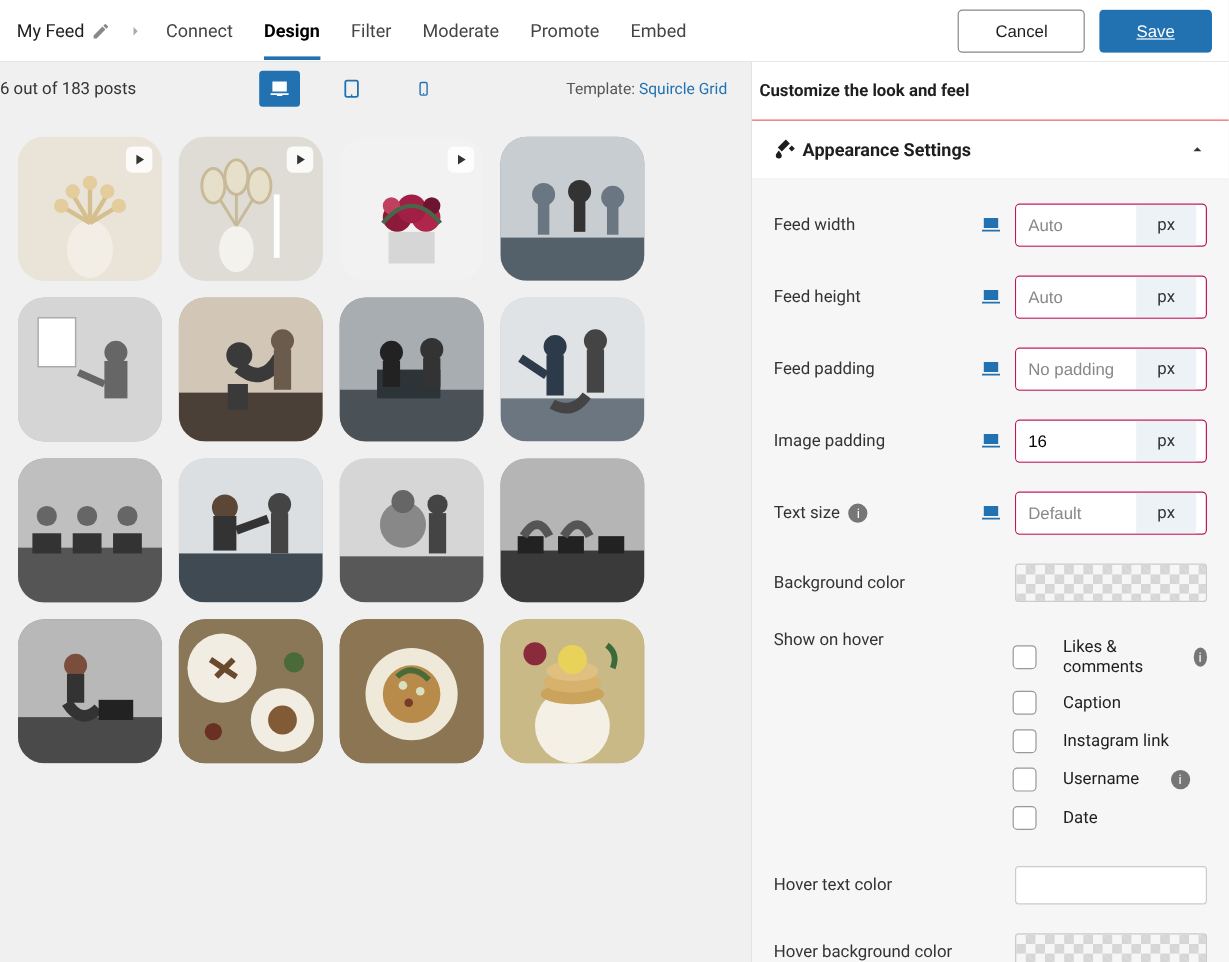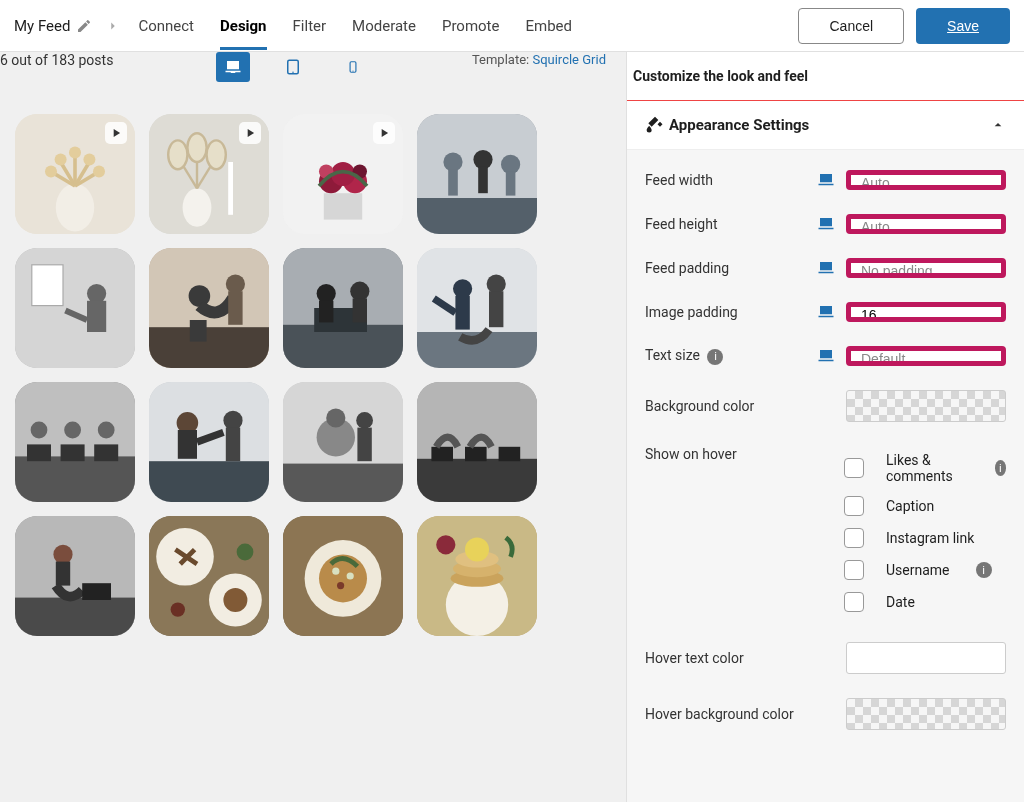--- a/index.html
+++ b/index.html
@@ -17,21 +17,21 @@
   .btn { font-size: 14px; padding: 9px 30px; border-radius: 4px; cursor: pointer; border: 1px solid transparent; }
   .btn-cancel { background: #fff; border-color: #888; color: #1e1e1e; margin-right: 12px; }
   .btn-save { background: #2271b1; color: #fff; text-decoration: underline; }
   
   
   .main { display: flex; height: calc(100% - 52px); }
   .left { flex: 1; background: #f0f0f0; overflow:auto; }
   .right { width: 398px; background: #f6f6f6; border-left: 1px solid #e0e0e0; overflow: auto; }
   
   
-  .left-top { display: flex; height: 44px; padding-right: 20px; }
+  .left-top { display: flex; align-items: center; height: 44px; padding-right: 20px; }
   .posts-count { font-size: 14px; color: #333; margin-right: auto; padding-left: 0; }
   .device-toggle { display: flex; gap: 26px; margin: 0 auto; }
   .dev-btn { width: 34px; height: 30px; display: flex; align-items:center; justify-content:center; border-radius:3px; cursor:pointer; color:#2271b1; }
   .dev-btn.active { background:#2271b1; color:#fff; }
   .template-label { font-size: 13px; color: #555; margin-left:auto; }
   .template-link { color:#2271b1; cursor:pointer; }
   
   
   .grid { display:grid; grid-template-columns: repeat(4, 120px); gap: 14px; padding: 18px 15px; }
   .tile { width:120px; height:120px; border-radius: 22px; background:#ddd; position:relative; overflow:hidden; display:flex; align-items:center; justify-content:center; }
@@ -41,21 +41,21 @@
   
   
   .panel-title { background:#fff; padding: 16px 6px; font-weight:700; font-size:14px; border-bottom:1px solid #ef4444; }
   .section-head { background:#fff; display:flex; align-items:center; padding: 14px 18px; font-weight:700; font-size:15px; gap:4px; border-bottom:1px solid #eee; cursor:pointer; }
   .section-head .chev { margin-left:auto; color:#333; }
   .section-body { padding: 8px 18px 18px; }
   .field-row { display:flex; align-items:center; padding: 12px 0; }
   .field-label { flex: 0 0 150px; font-size:14px; color:#333; }
   .info-dot { display:inline-flex; width:16px; height:16px; border-radius:50%; background:#767676; color:#fff; font-size:11px; align-items:center; justify-content:center; margin-left:4px; }
   .device-icon-small { color:#2271b1; margin-right:10px; margin-left:auto; flex:0 0 auto; }
-  .value-control { display:flex; border:5px solid #be185d; border-radius:4px; overflow:hidden; background:#fff; width:160px; height:20px;flex-direction:column; }
+  .value-control { display:flex; border:1px solid #be185d; border-radius:4px; overflow:hidden; background:#fff; width:160px; height:36px; }
   .value-control input { border:none; padding:0 10px; width:100px; font-size:14px; outline:none; }
   .value-control input::placeholder { color:#888; }
   .value-control .unit { background:#ecf2f6; width:50px; display:flex; align-items:center; justify-content:center; color:#333; }
   .color-swatch { width:160px; height:32px; border:1px solid #ccc; border-radius:3px; background-image: linear-gradient(45deg,#d6d6d6 25%,transparent 25%,transparent 75%,#d6d6d6 75%),linear-gradient(45deg,#d6d6d6 25%,transparent 25%,transparent 75%,#d6d6d6 75%); background-size:16px 16px; background-position:0 0,8px 8px; margin-left:auto; cursor:pointer; }
   .color-swatch.white { background:#fff; }
   .hover-group { flex:1; margin-left:auto; max-width:162px; }
   .check-row { display:flex; align-items:center; gap:22px; padding:6px 0; cursor:pointer; }
   .checkbox { width:20px; height:20px; border:1px solid #999; border-radius:4px; background:#fff; flex:0 0 auto; }
 </style>
 </head>

